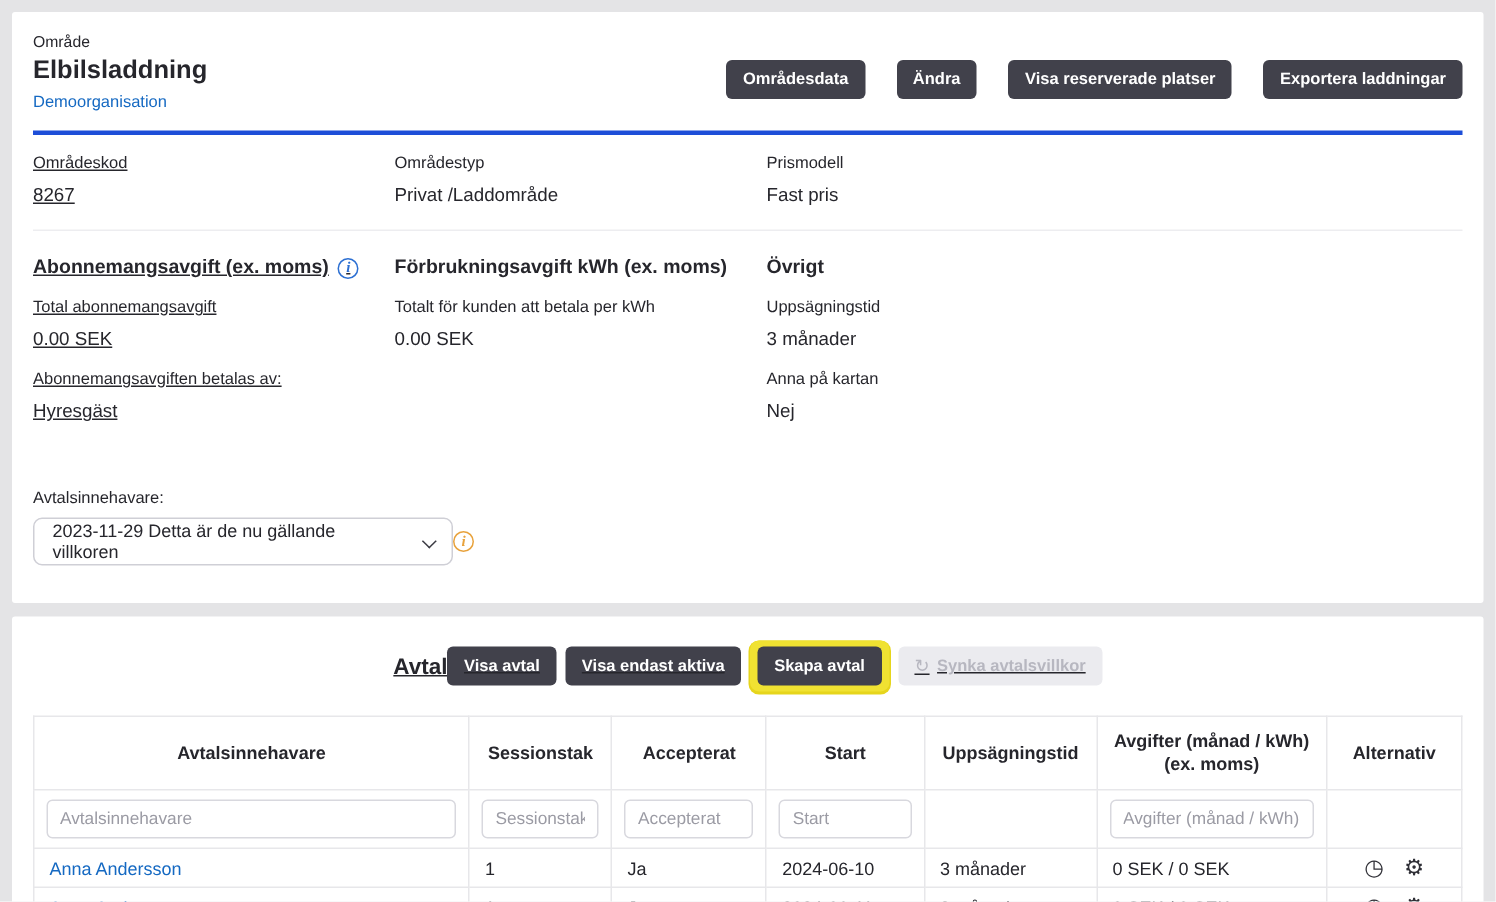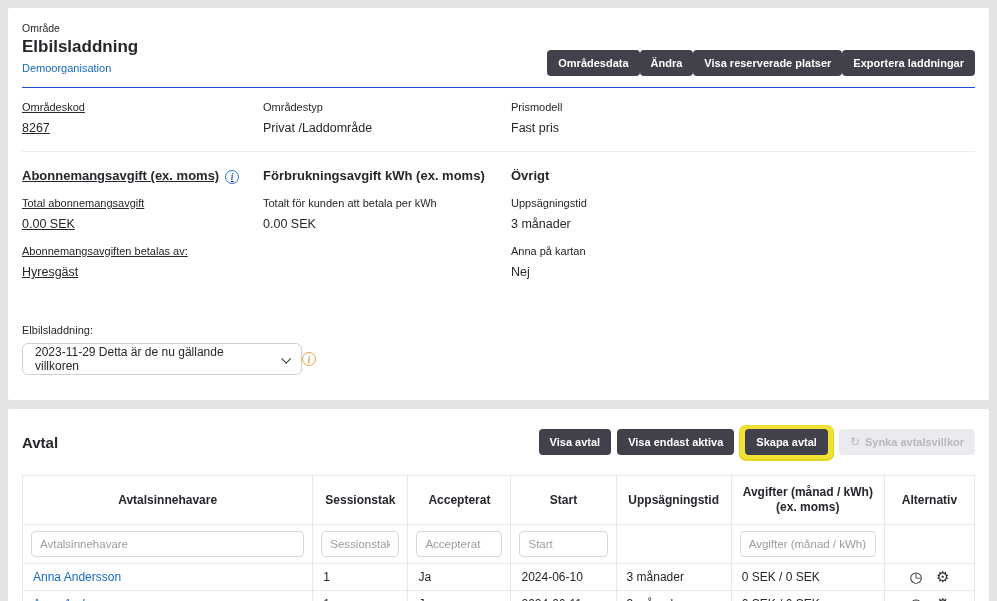--- a/index.html
+++ b/index.html
@@ -8,26 +8,26 @@
     background: #e4e4e6;
     font-family: "Liberation Sans", sans-serif;
     color: #26262c;
     overflow: hidden;
   }
   .page { padding: 8px; display: flex; flex-direction: column; gap: 9px; height: 100%; }
   .card { background: #ffffff; border-radius: 2px; padding: 0 14px; }
 
   
   .card-top { padding-top: 14px; padding-bottom: 25px; }
-  .card-header { display: flex; justify-content: space-between; align-items: flex-end;
-                 padding-bottom: 11px; border-bottom: 1px solid #1d4ed8; }
+  .card-header { display: flex; justify-content: space-between; align-items: center;
+                 padding-bottom: 11px; border-bottom: 3px solid #1d4ed8; }
   .area-label { font-size: 10.5px; line-height: 13px; }
   .page-title { font-size: 17px; font-weight: bold; line-height: 21px; margin: 1px 0; }
   .org-link { font-size: 11px; line-height: 13px; color: #1569c2; cursor: pointer; text-decoration: none; display:inline-block; }
-  .header-buttons { display: flex; gap: 0; padding-top: 8px; padding-left: 48px; }
+  .header-buttons { display: flex; gap: 21px; padding-top: 8px; padding-left: 48px; }
   .btn-dark {
     background: #41414b; color: #ffffff; border: none; border-radius: 4px;
     font-size: 11px; font-weight: bold; padding: 7px 11px; cursor: pointer;
     font-family: inherit; white-space: nowrap;
   }
   .info-row { display: flex; padding: 13px 0 15px; border-bottom: 1px solid #ededf0; }
   .col-1 { width: 241px; text-decoration: underline; } .col-2 { width: 248px; } .col-3 { flex: 1; }
   .field-label { font-size: 11px; line-height: 13px; margin-bottom: 7px; }
   .field-value { font-size: 12.5px; line-height: 15px; }
 
@@ -53,21 +53,21 @@
     width: 280px; height: 32px; border: 1px solid #cfcfd6; border-radius: 6px;
     padding: 0 12px; font-size: 12px; cursor: pointer; background: #fff;
   }
   .chevron {
     width: 7px; height: 7px; border-right: 1.5px solid #3a3a42; border-bottom: 1.5px solid #3a3a42;
     transform: rotate(45deg) translateY(-1px); flex: 0 0 auto;
   }
 
   
   .card-bottom { padding-top: 16px; padding-bottom: 14px; }
-  .avtal-header { display: flex; justify-content: space-between; align-items: center; }
+  .avtal-header { display: flex; justify-content: center; align-items: center; text-decoration: underline; }
   .avtal-title { font-size: 15px; font-weight: bold; }
   .avtal-buttons { display: flex; gap: 6px; align-items: center; }
   .highlight-wrap {
     background: #f0e232; padding: 4px 5px; border-radius: 6px; display: inline-block;
     box-shadow: 0 1px 0 1px #e6d51c;
   }
   .btn-disabled { background: #ebebef; color: #b7b7c0; display: inline-flex; align-items: center; gap: 5px; }
   .sync-glyph { font-size: 12px; line-height: 1; font-weight: normal; }
 
   .avtal-table { width: 100%; border-collapse: collapse; margin-top: 16px; table-layout: fixed; }
@@ -146,21 +146,21 @@
           <span>Övrigt</span>
         </div>
         <div class="pair-label">Uppsägningstid</div>
         <div class="pair-value">3 månader</div>
         <div class="pair-label">Anna på kartan</div>
         <div class="pair-value">Nej</div>
       </div>
     </div>
 
     <div class="validity-block">
-      <div class="validity-label">Elbilsladdning:</div>
+      <div class="validity-label">Avtalsinnehavare:</div>
       <div class="validity-row">
         <div class="select-box">
           <span>2023-11-29 Detta är de nu gällande villkoren</span>
           <span class="chevron"></span>
         </div>
         <span class="circle-icon warn-orange">i</span>
       </div>
     </div>
 
   </section>

